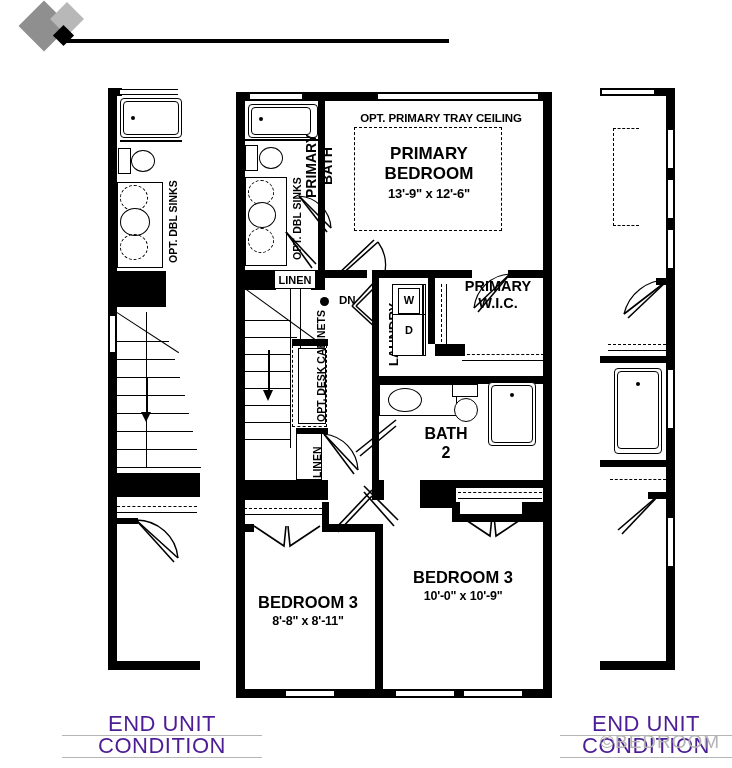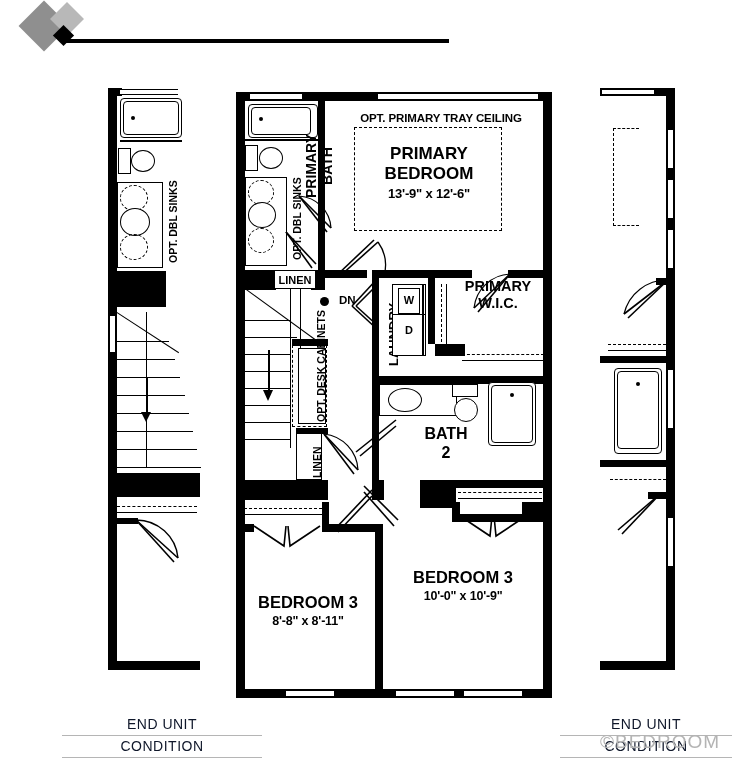--- a/index.html
+++ b/index.html
@@ -13,21 +13,21 @@
   #dia-md{position:absolute;left:55px;top:7px;width:24px;height:24px;
           background:#b8b8b8;transform:rotate(45deg);}
   #dia-sm{position:absolute;left:56px;top:28px;width:15px;height:15px;
           background:#000;transform:rotate(45deg);}
   #title{position:absolute;left:88px;top:4px;font-family:"Liberation Serif",serif;
          font-style:italic;font-weight:bold;font-size:30px;letter-spacing:.2px;
          white-space:nowrap;}
   #title-rule{position:absolute;left:64px;top:39px;width:385px;height:4px;background:#000;}
 
   
-  .endcap{position:absolute;text-align:center;color:#0f172a;font-size:14px;
+  .endcap{position:absolute;text-align:center;color:#4c1d95;font-size:22px;
           line-height:20px;letter-spacing:.5px;white-space:nowrap;}
   .endcap span{display:block;border-bottom:1.5px solid #b5b5b5;padding-bottom:1px;}
   #endcap-left{left:62px;top:714px;width:200px;}
   #endcap-right{left:560px;top:714px;width:172px;}
   #watermark{position:absolute;left:600px;top:731px;font-size:19px;color:#b4b4b4;
              letter-spacing:1px;white-space:nowrap;}
 
   
   .panel{position:absolute;}
   .w{position:absolute;background:#000;}           

